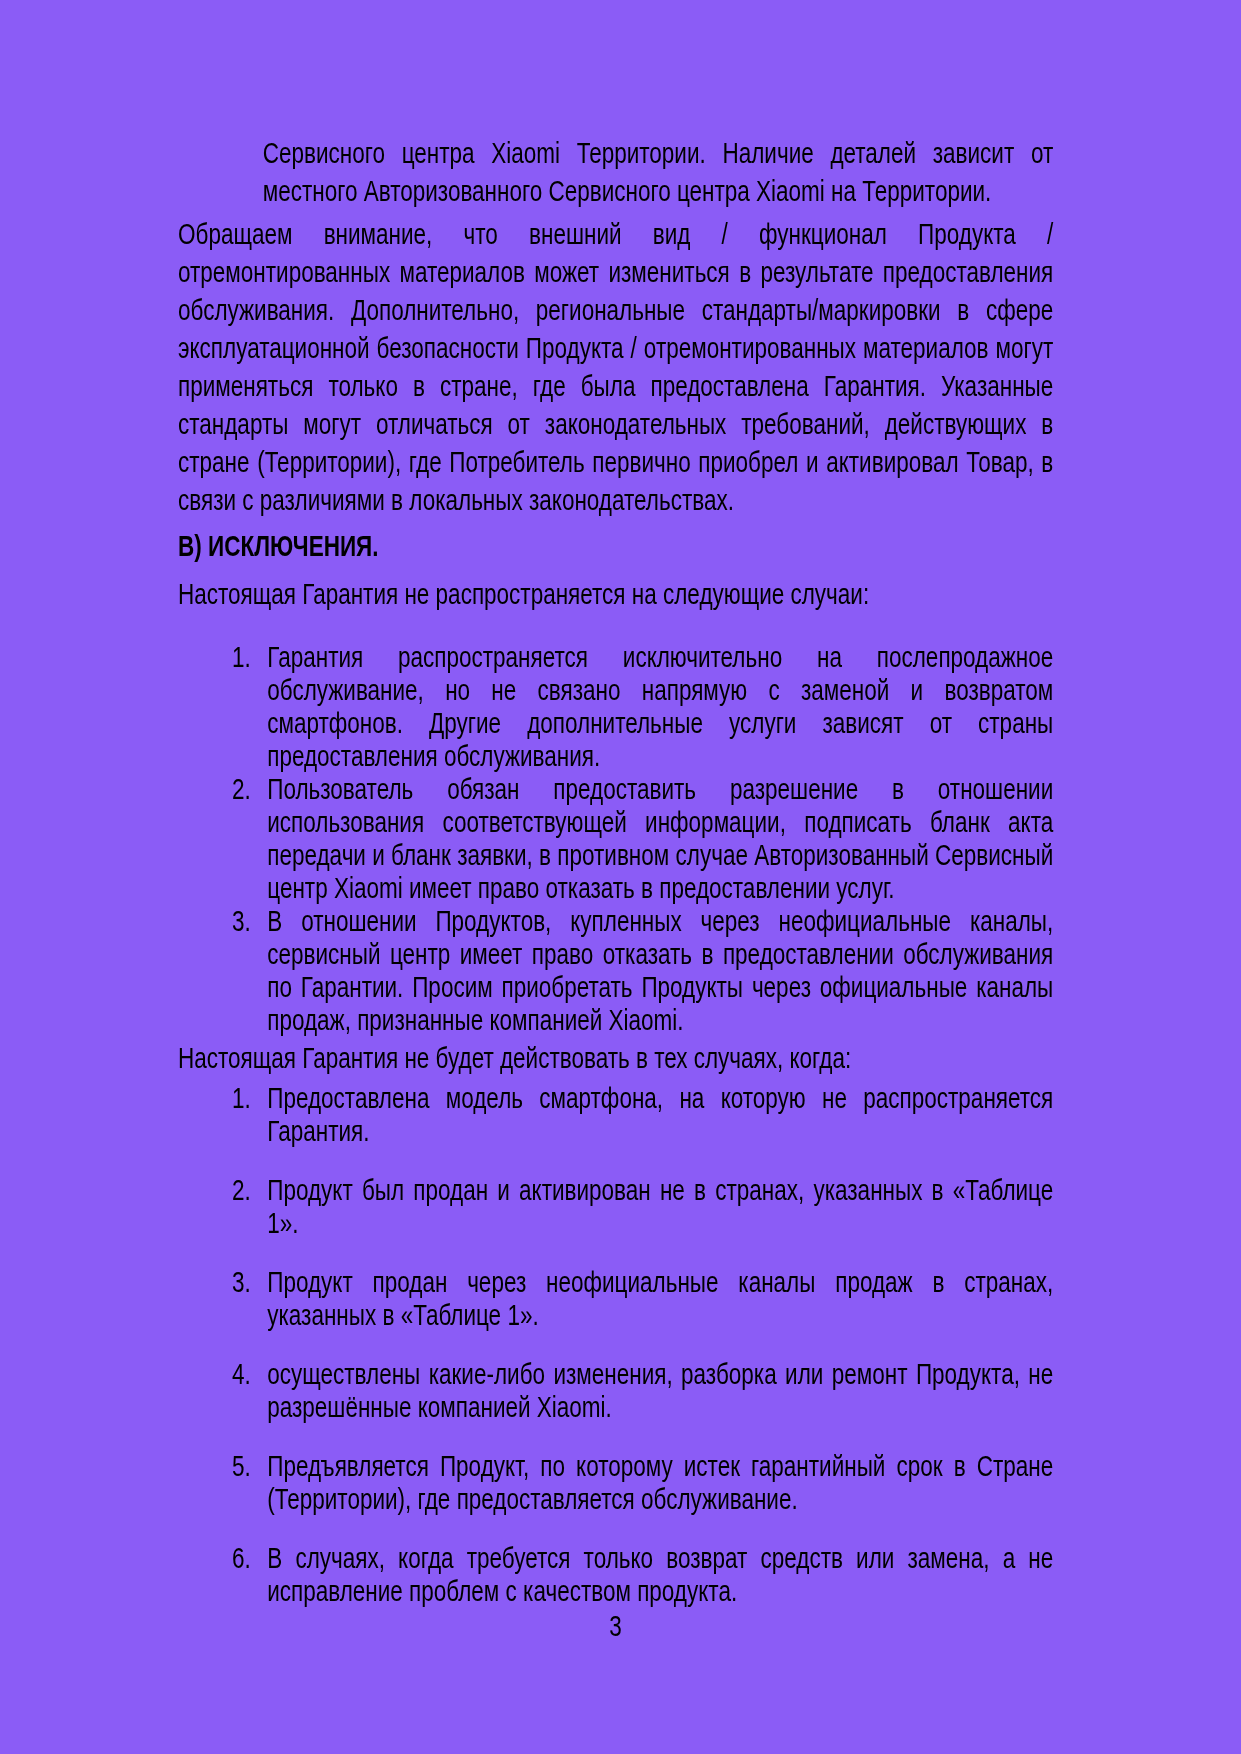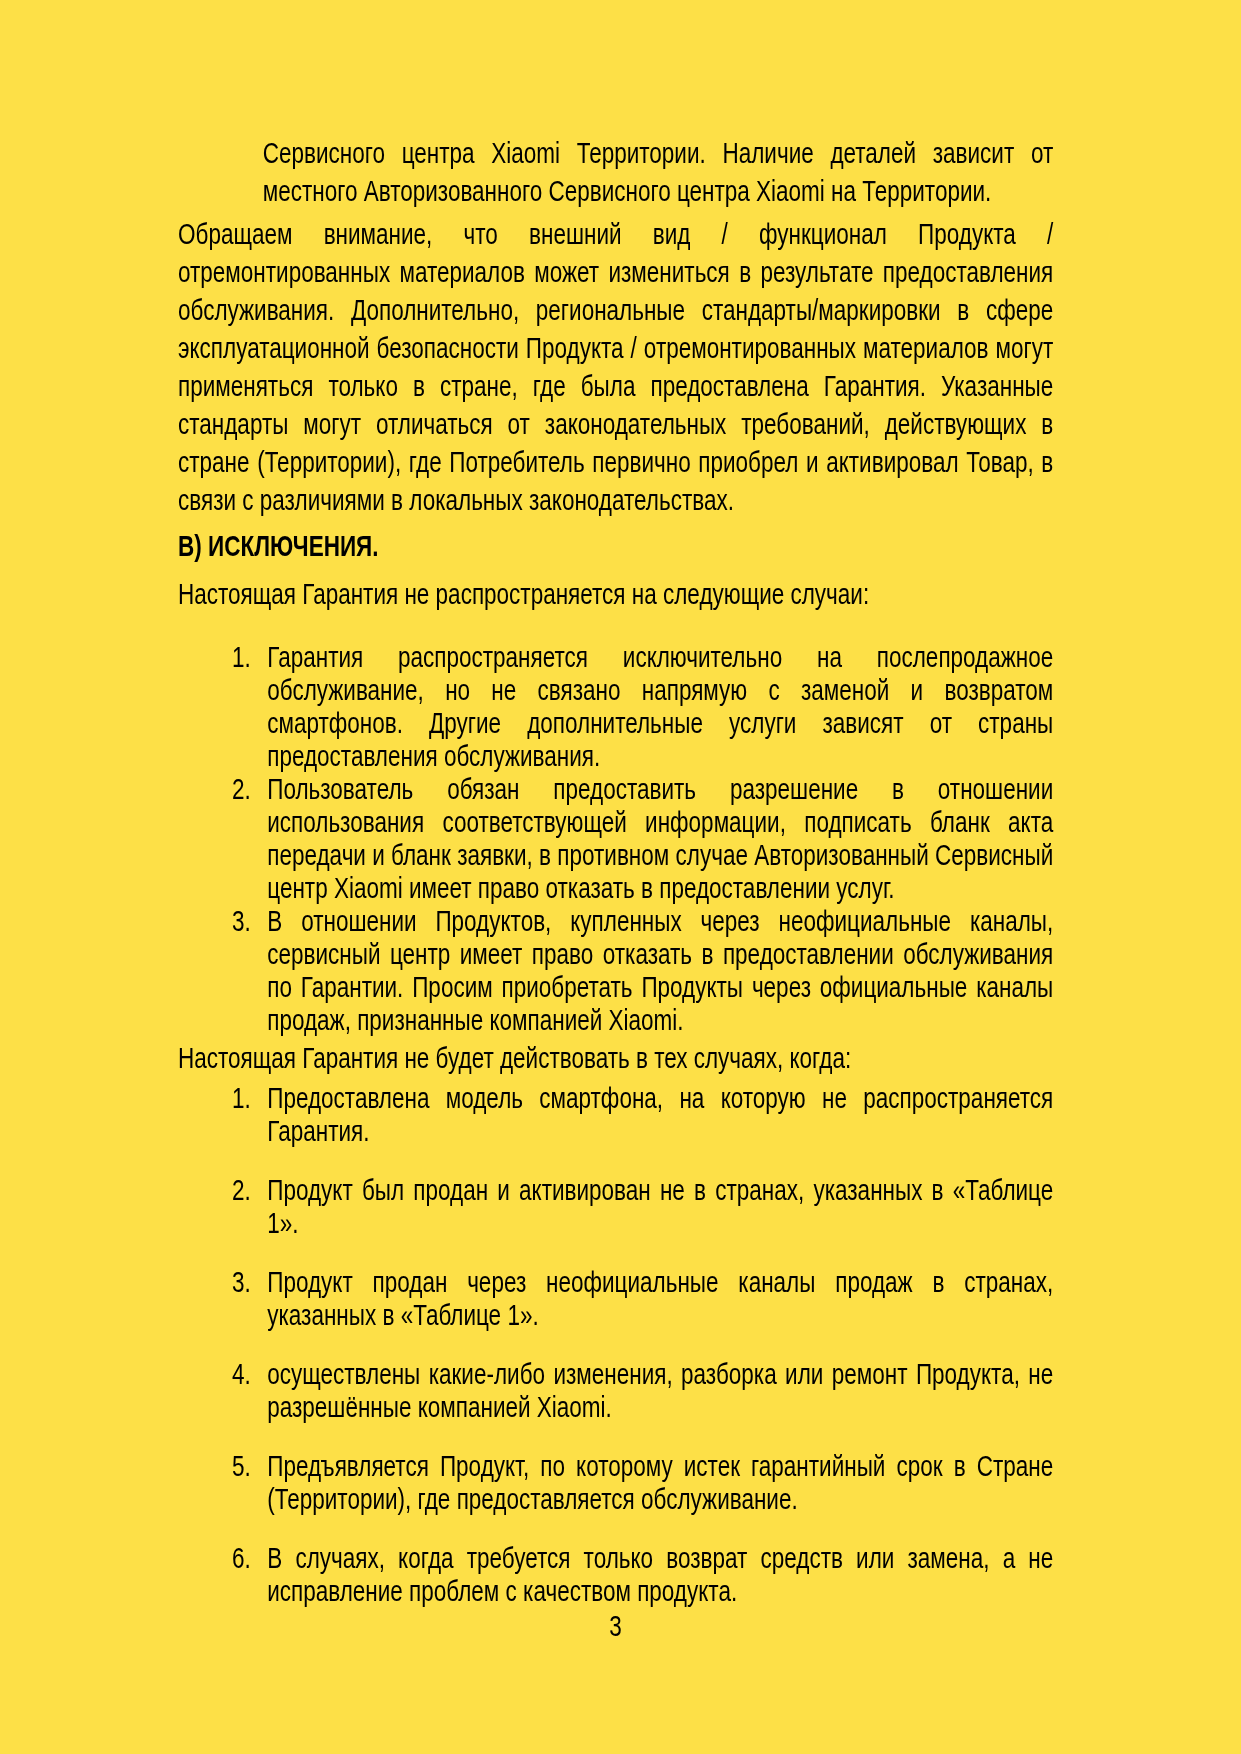--- a/index.html
+++ b/index.html
@@ -4,21 +4,21 @@
 <style>
   html, body {
     margin: 0;
     padding: 0;
     background: #ffffff;
   }
   .sheet {
     position: relative;
     width: 1241px;
     height: 1754px;
-    background: #fde047;
+    background: #8b5cf6;
     overflow: hidden;
   }
   
   .content {
     position: absolute;
     left: 178px;
     top: 134px;
     width: 1167px;
     transform: scaleX(0.75);
     transform-origin: 0 0;

